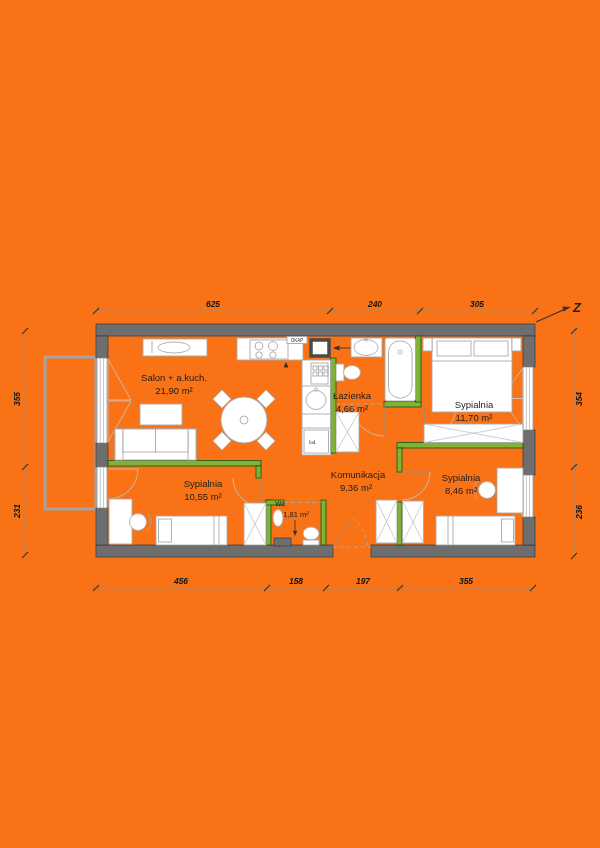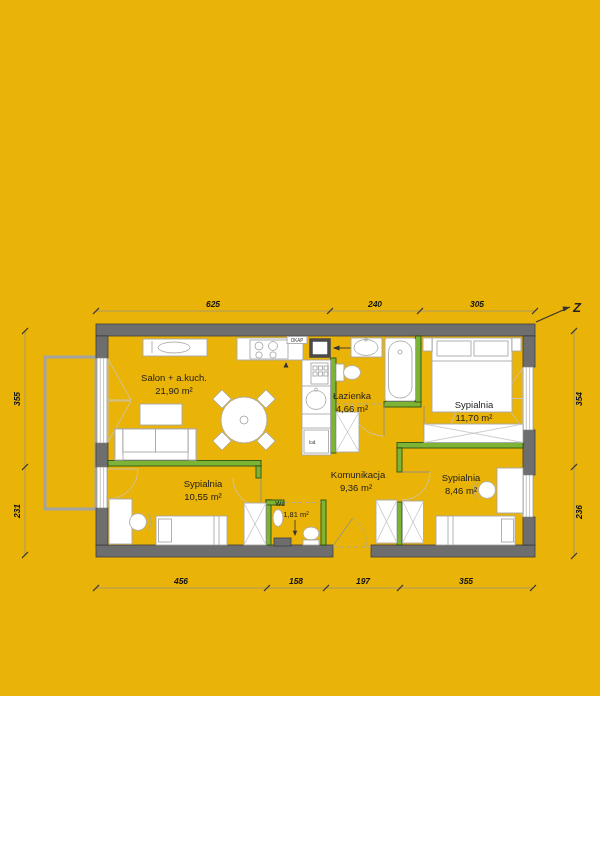--- a/index.html
+++ b/index.html
@@ -1,16 +1,16 @@
 <!DOCTYPE html>
 <html><head>
 <meta charset="utf-8">
 <style>
   html,body{margin:0;padding:0;background:#ffffff;}
-  .page{position:relative;width:600px;height:696px;background:#eab308;overflow:hidden;
+  .page{position:relative;width:600px;height:848px;background:#f97316;overflow:hidden;
         font-family:"Liberation Sans",sans-serif;}
   svg{display:block}
   .wall{fill:#6e6e6e;stroke:#3f3f3f;stroke-width:0.8;}
   .green{fill:#7db435;stroke:#3a5c15;stroke-width:1;}
   .balcony{fill:none;stroke:#a3a3a3;stroke-width:3;}
   .win{fill:#ffffff;stroke:#999;stroke-width:0.8;}
   .mull{stroke:#adadad;stroke-width:0.7;}
   .furn{fill:#ffffff;stroke:#a9a9a9;stroke-width:0.9;}
   .fline{fill:none;stroke:#a9a9a9;stroke-width:0.9;}
   .xline{stroke:#c2c2c2;stroke-width:0.8;}

